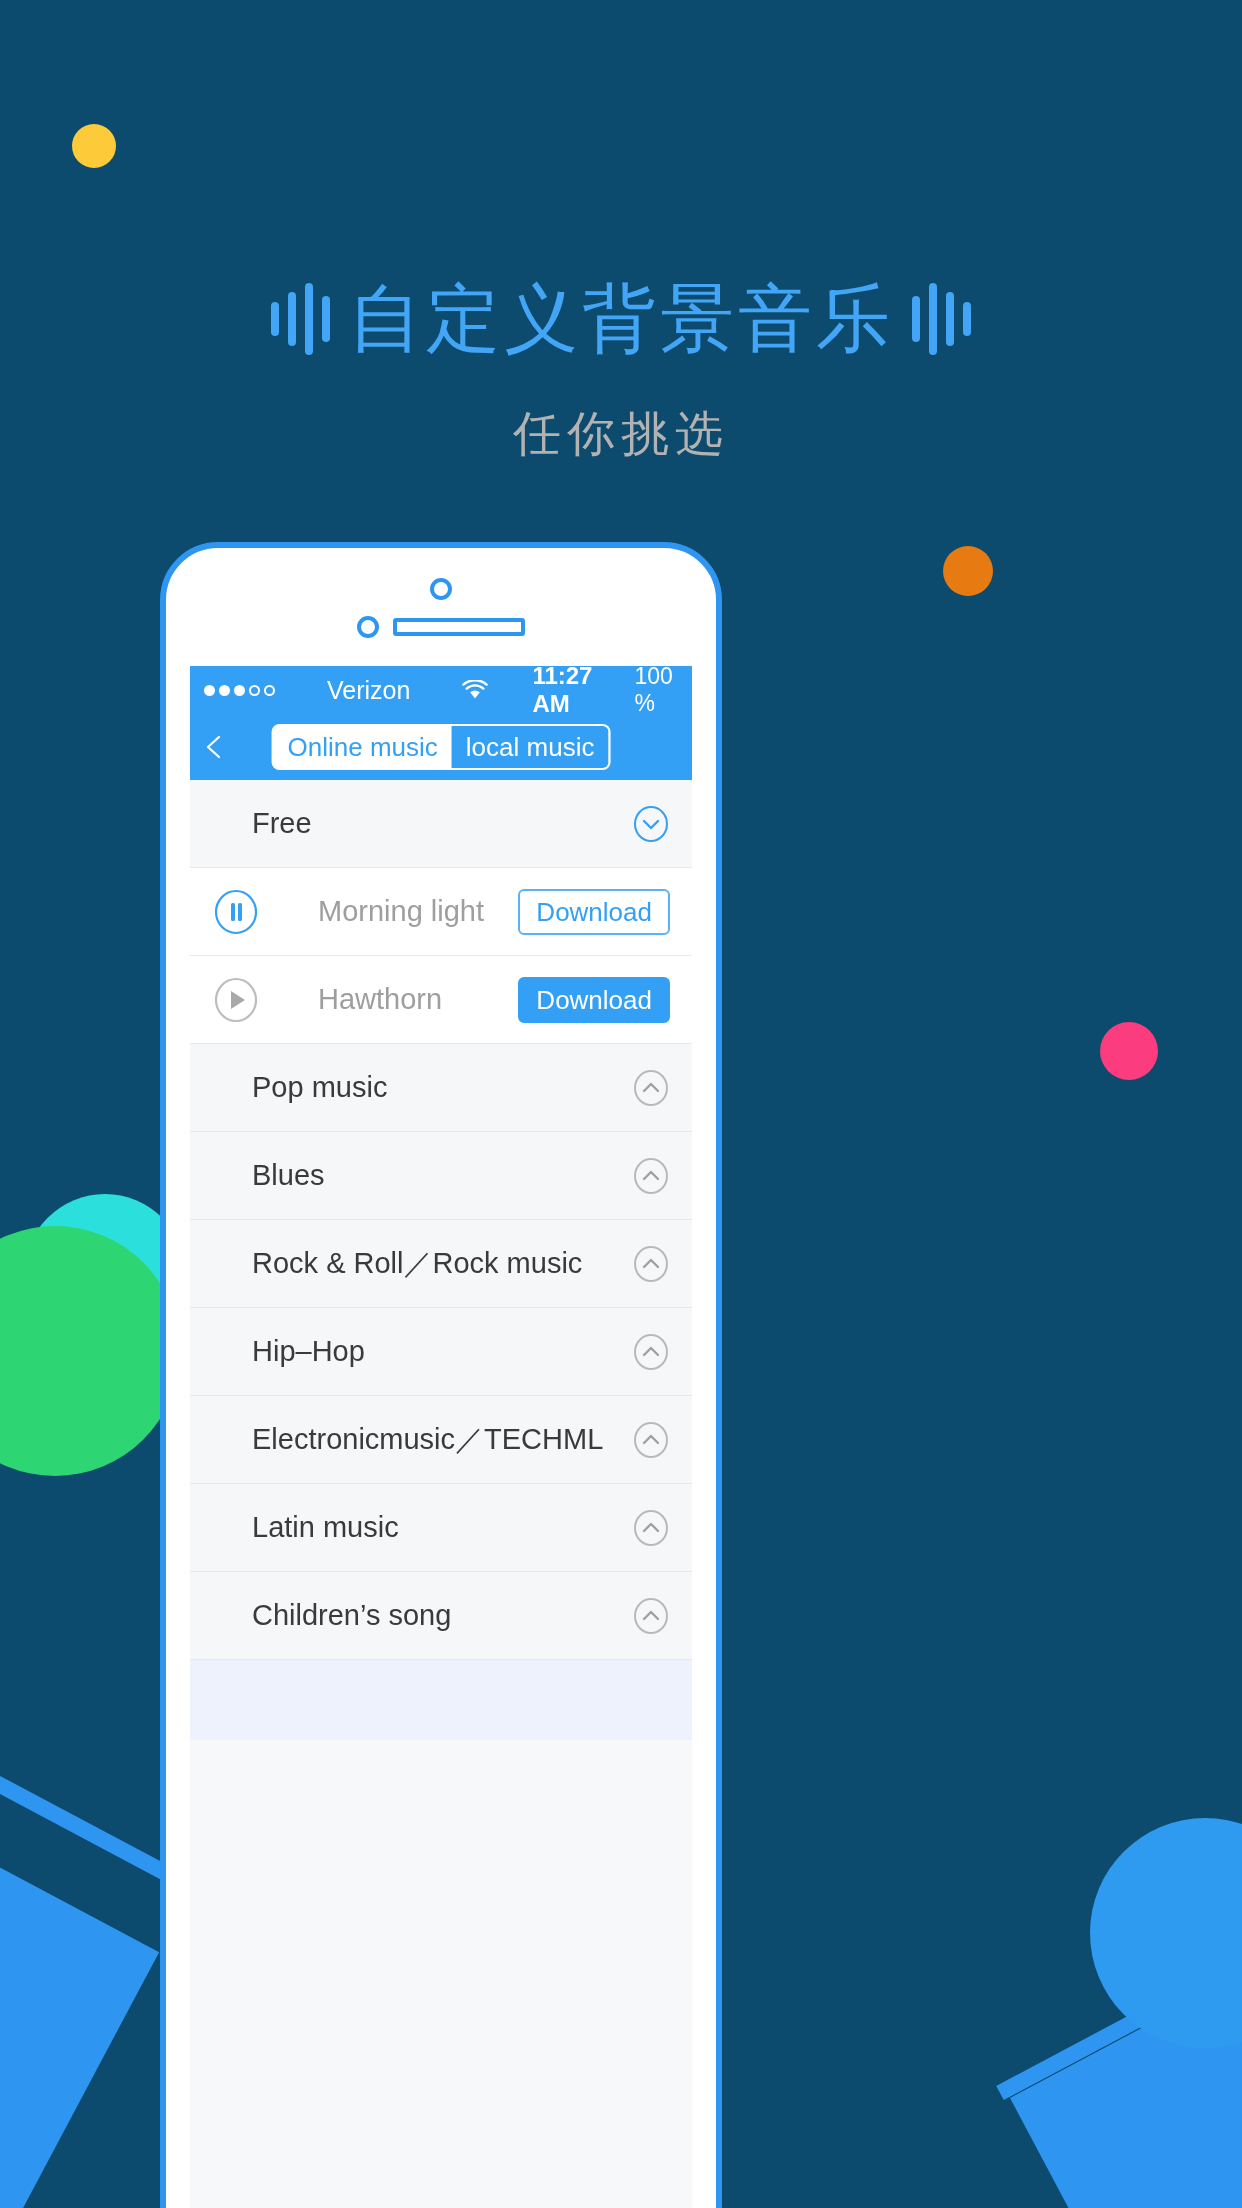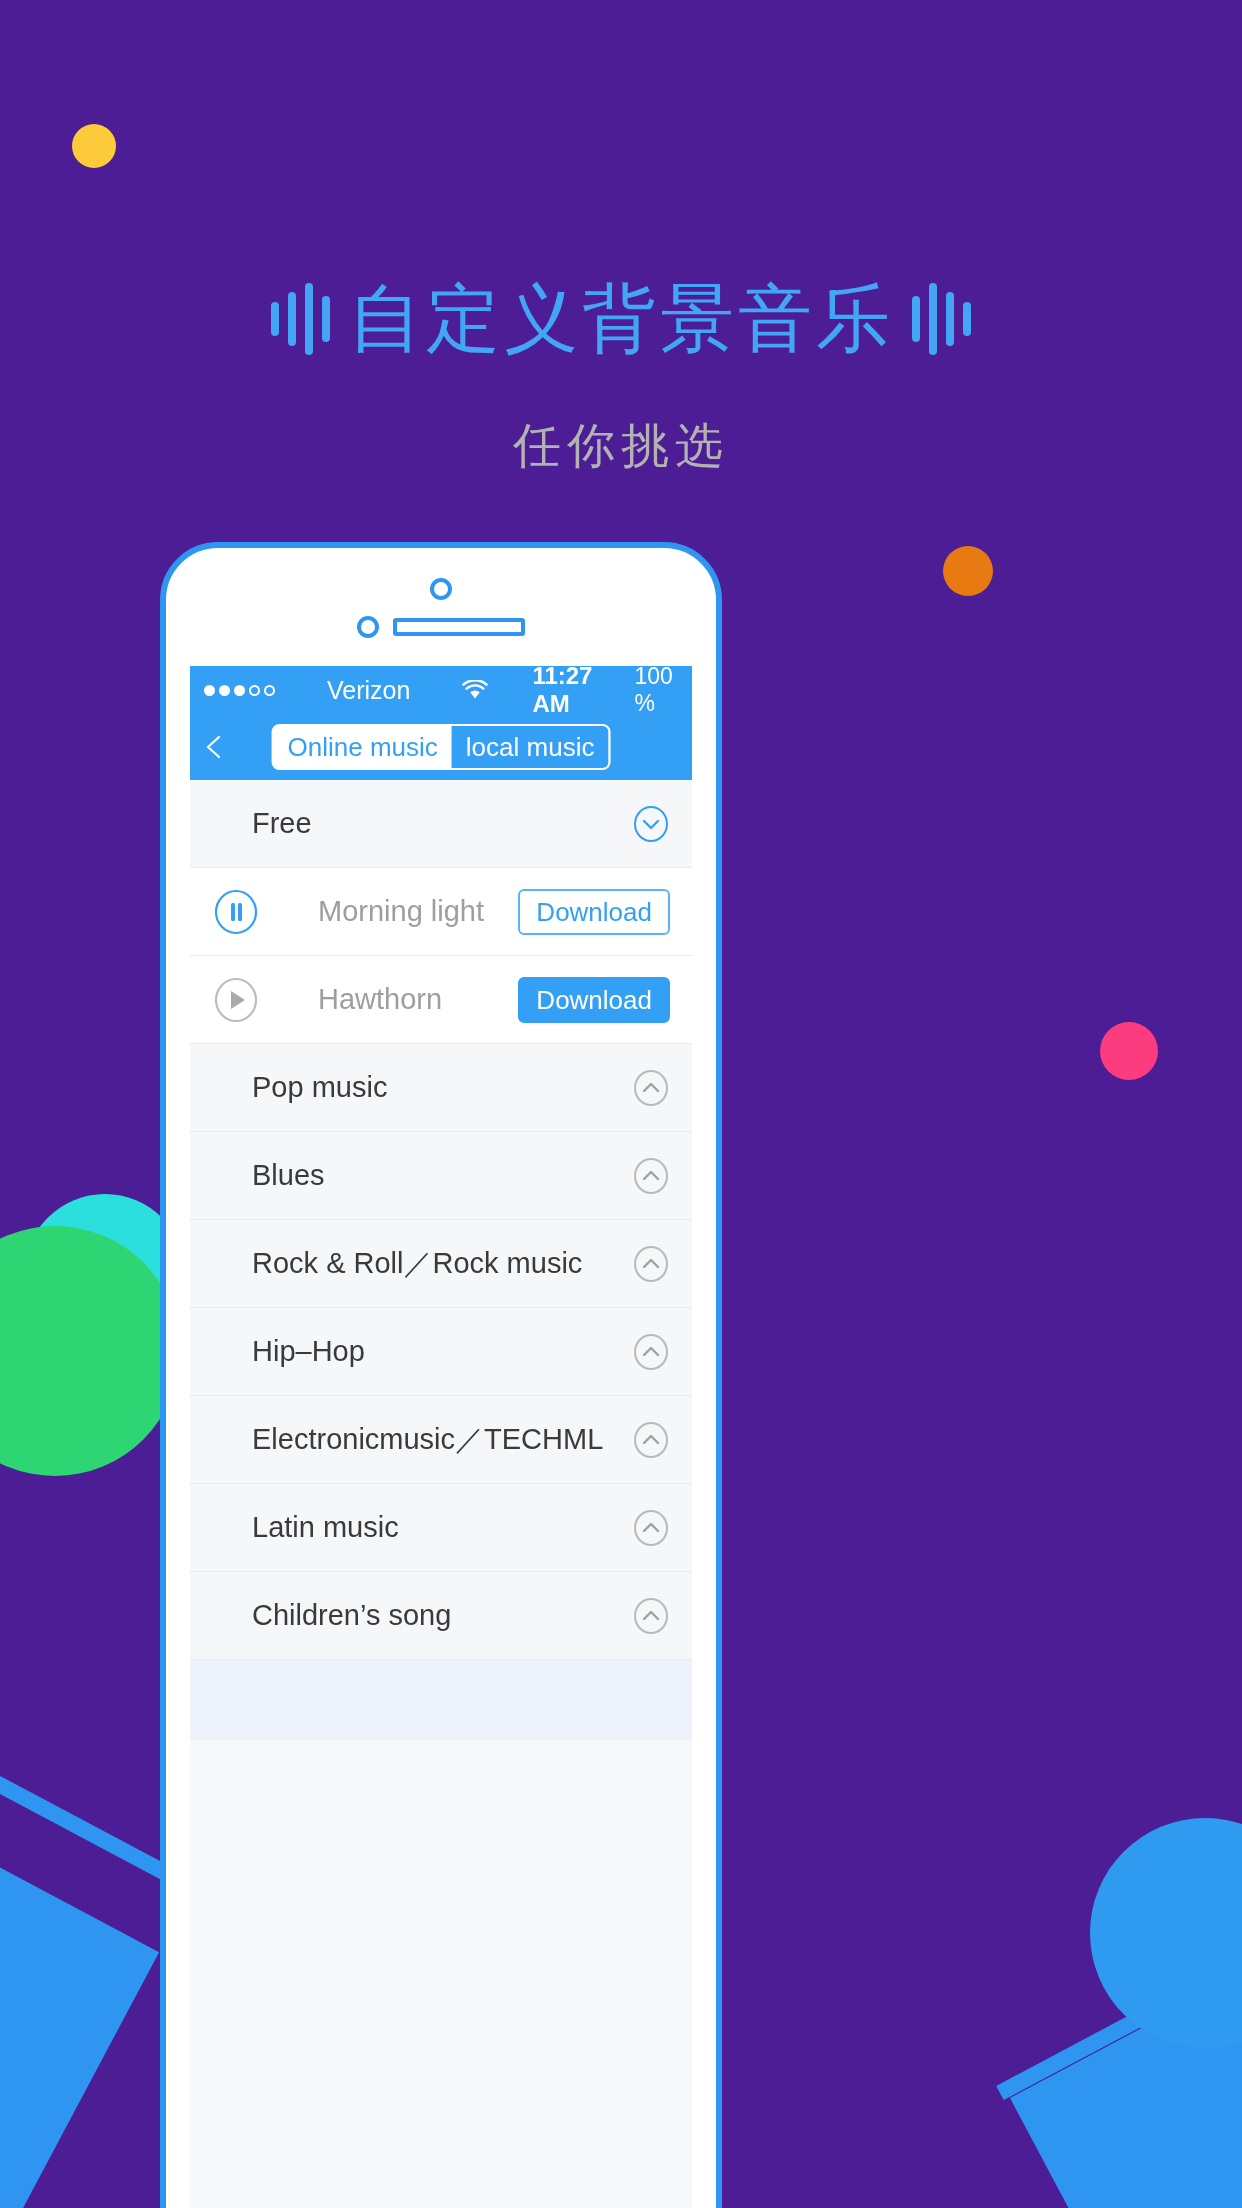--- a/index.html
+++ b/index.html
@@ -2,21 +2,21 @@
 <html><head>
 <meta charset="utf-8">
 <style>
   * { box-sizing: border-box; margin: 0; padding: 0; }
   html, body {
     width: 1242px; height: 2208px;
     background: #ffffff;
     font-family: "Liberation Sans", "DejaVu Sans", sans-serif;
     overflow: hidden;
   }
-  .stage { position: relative; width: 1242px; height: 2208px; background: #4c1d95; overflow: hidden; }
+  .stage { position: relative; width: 1242px; height: 2208px; background: #0c4a6e; overflow: hidden; }
 
   
   .dot { position: absolute; border-radius: 50%; }
   .dot-yellow { left: 72px;  top: 124px;  width: 44px;  height: 44px;  background: #FDCB3A; }
   .dot-orange { left: 943px; top: 546px;  width: 50px;  height: 50px;  background: #E87A12; }
   .dot-pink   { left: 1100px;top: 1022px; width: 58px;  height: 58px;  background: #FB3C7E; }
   .blob-cyan  { left: 24px;  top: 1194px; width: 162px; height: 162px; background: #2BE0DC; }
   .blob-green { left: -70px; top: 1226px; width: 250px; height: 250px; background: #2ED573; }
   .blob-blue  { left: 1090px;top: 1818px; width: 230px; height: 230px; background: #2E9BF0; }
 
@@ -52,21 +52,21 @@
   .wave.left  i:nth-child(4){height:46px}
   .wave.right i:nth-child(1){height:46px}
   .wave.right i:nth-child(2){height:72px}
   .wave.right i:nth-child(3){height:54px}
   .wave.right i:nth-child(4){height:34px}
   .headline-text {
     font-size: 74px; letter-spacing: 4px; color: #42A5F5; line-height: 1;
     white-space: nowrap; font-weight: 400;
   }
   .subheadline {
-    position: absolute; left: 0; right: 0; top: 414px; text-align: center;
+    position: absolute; left: 0; right: 0; top: 402px; text-align: center;
     font-size: 48px; letter-spacing: 6px; color: #B2B2B2; font-weight: 400;
   }
 
   
   .phone {
     position: absolute; left: 160px; top: 542px; width: 562px; height: 1680px;
     border: 6px solid #2E96F0; border-top-left-radius: 58px; border-top-right-radius: 58px;
     background: #ffffff;
   }
   .phone-top { position: relative; height: 120px; }

